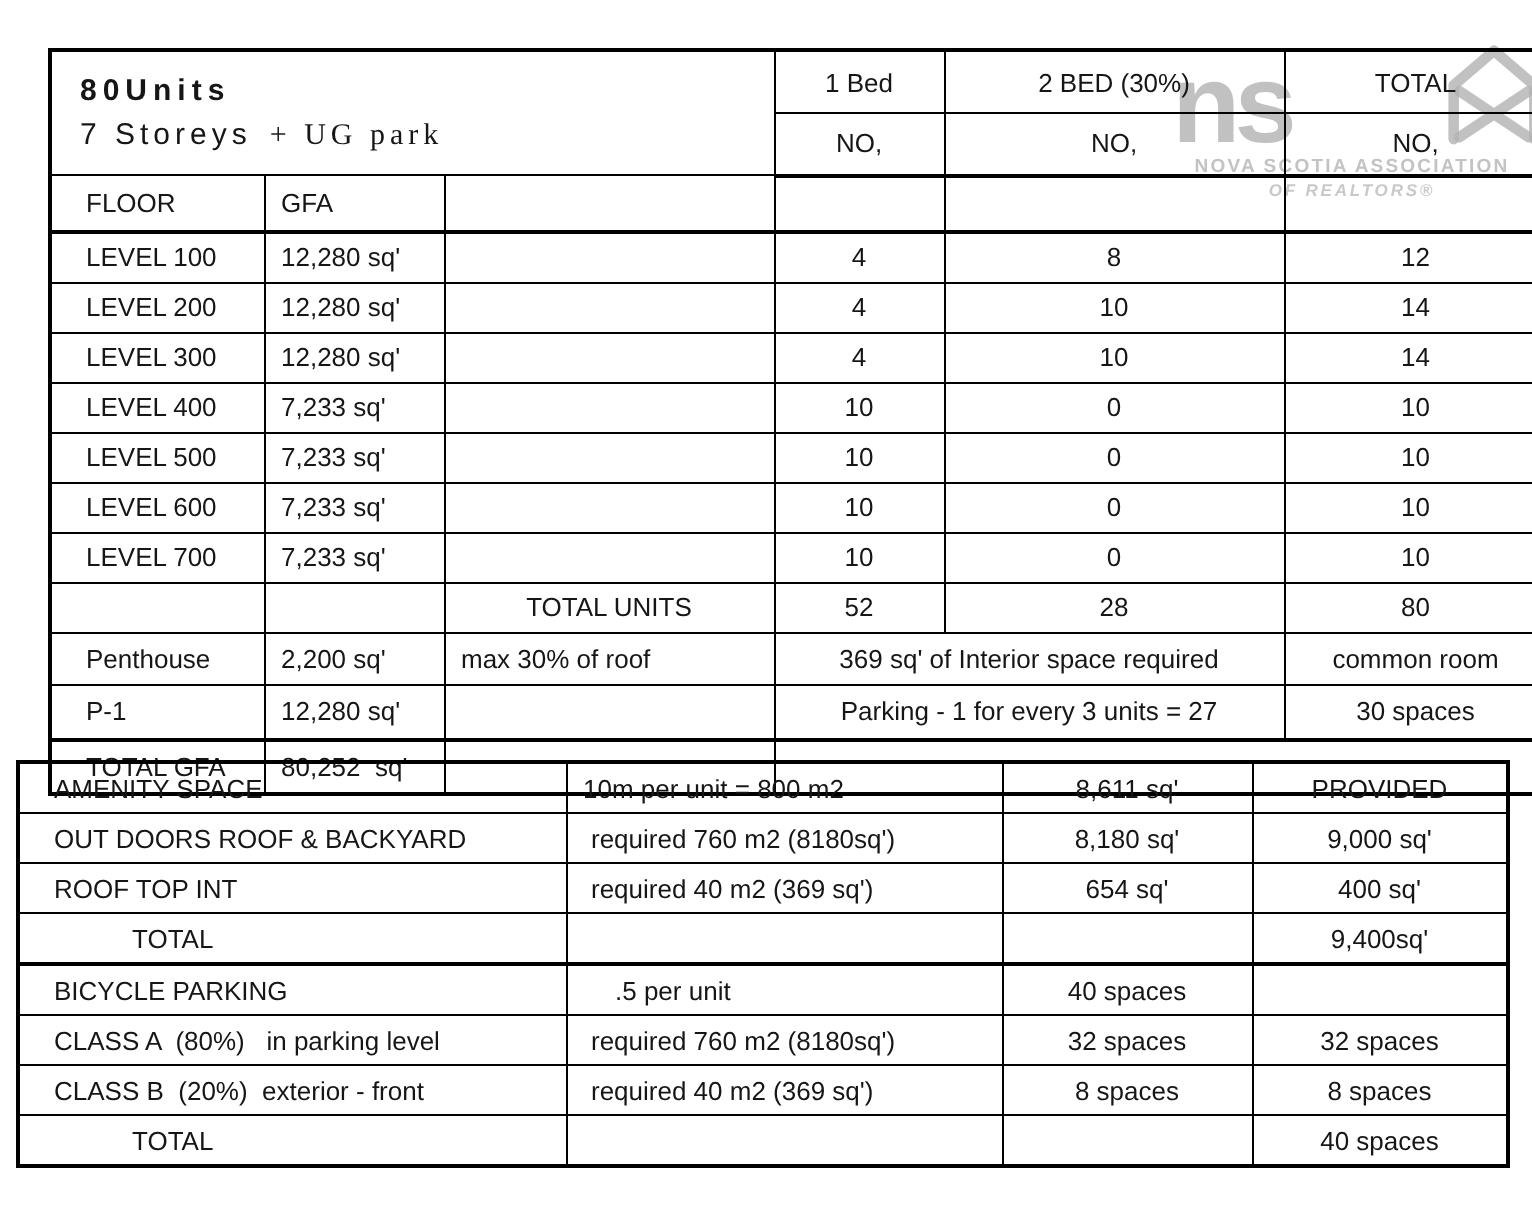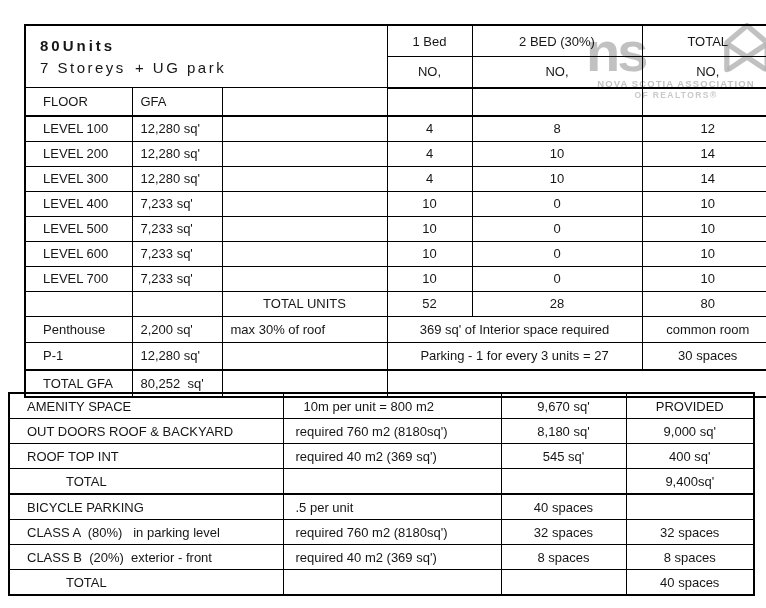--- a/index.html
+++ b/index.html
@@ -12,40 +12,40 @@
   .wm-word{
     display:flex;align-items:flex-start;justify-content:space-between;
     font-weight:bold;font-size:56px;line-height:52px;letter-spacing:-3px;
     color:rgba(178,178,178,0.8);
   }
   .wm-word .lt{transform:translateY(6px);}
   .wm-house{margin:0 -5px;flex:0 0 auto;}
   .wm-cap1{margin-top:4px;text-align:center;font-size:9.5px;font-weight:bold;
     letter-spacing:1.1px;color:#c3c3c3;}
   .wm-cap2{margin-top:1px;text-align:center;font-size:8.5px;font-weight:bold;
-    letter-spacing:1.4px;color:#c9c9c9;}
+    letter-spacing:1.4px;color:#c9c9c9;font-style:italic;}
   
   table{border-collapse:collapse;position:absolute;background:transparent;
     table-layout:fixed;z-index:1;}
   td{border:1px solid #000;font-size:13px;padding:0 6px;height:24px;
     text-align:center;overflow:hidden;vertical-align:middle;}
   .t1{left:8px;top:24px;width:749px;border:2px solid #000;margin-left:16px;}
-  .t2{left:8px;top:392px;width:745px;border:2px solid #000;}
+  .t2{left:8px;top:380px;width:745px;border:2px solid #000;}
   .l{text-align:left;}
   .b{font-weight:normal;}
   .pre{white-space:pre-wrap;}
   .pad1{padding-left:17px;}
   .pad2{padding-left:8px;}
   .indent{padding-left:56px;}
   tr.thickb>td{border-bottom-width:2px;}
   tr.thickt>td{border-top-width:2px;}
   .titlecell{padding:4px 0 4px 14px;vertical-align:middle;}
   .tl1{font-weight:bold;font-size:15px;letter-spacing:3px;line-height:22px;}
   .tl2{font-size:15px;letter-spacing:2.5px;line-height:22px;}
-  .tl2 .rest{font-weight:normal;margin-left:9px;}
+  .tl2 .rest{font-weight:normal;margin-left:9px;font-family:Liberation Serif, serif;}
   .hrow td{height:26px;}
 </style>
 </head>
 <body>
 
 <div class="page">
 
   <div class="wm">
     <div class="wm-word">
       <span class="lt">ns</span>
@@ -180,45 +180,45 @@
   <table class="t2">
     <colgroup>
       <col style="width:274px">
         <col style="width:218px">
         <col style="width:125px">
         <col style="width:128px">
     </colgroup>
     <tbody>
         <tr>
       <td class="l pad1">AMENITY SPACE</td>
-      <td class="l" style="padding-left:20px">10m per unit = 800 m2</td>
-      <td>9,670 sq'</td>
+      <td class="l" style="padding-left:8px">10m per unit = 800 m2</td>
+      <td>8,611 sq'</td>
       <td>PROVIDED</td>
     </tr>
     <tr>
       <td class="l pad1">OUT DOORS ROOF &amp; BACKYARD</td>
       <td class="l" style="padding-left:12px">required 760 m2 (8180sq')</td>
       <td>8,180 sq'</td>
       <td>9,000 sq'</td>
     </tr>
     <tr>
       <td class="l pad1">ROOF TOP INT</td>
       <td class="l" style="padding-left:12px">required 40 m2 (369 sq')</td>
-      <td>545 sq'</td>
+      <td>654 sq'</td>
       <td>400 sq'</td>
     </tr>
     <tr>
       <td class="l indent">TOTAL</td>
       <td></td>
       <td></td>
       <td>9,400sq'</td>
     </tr>
     <tr class="thickt">
       <td class="l pad1">BICYCLE PARKING</td>
-      <td class="l" style="padding-left:12px">.5 per unit</td>
+      <td class="l" style="padding-left:24px">.5 per unit</td>
       <td>40 spaces</td>
       <td></td>
     </tr>
     <tr>
       <td class="l pad1 pre">CLASS A  (80%)   in parking level</td>
       <td class="l" style="padding-left:12px">required 760 m2 (8180sq')</td>
       <td>32 spaces</td>
       <td>32 spaces</td>
     </tr>
     <tr>

